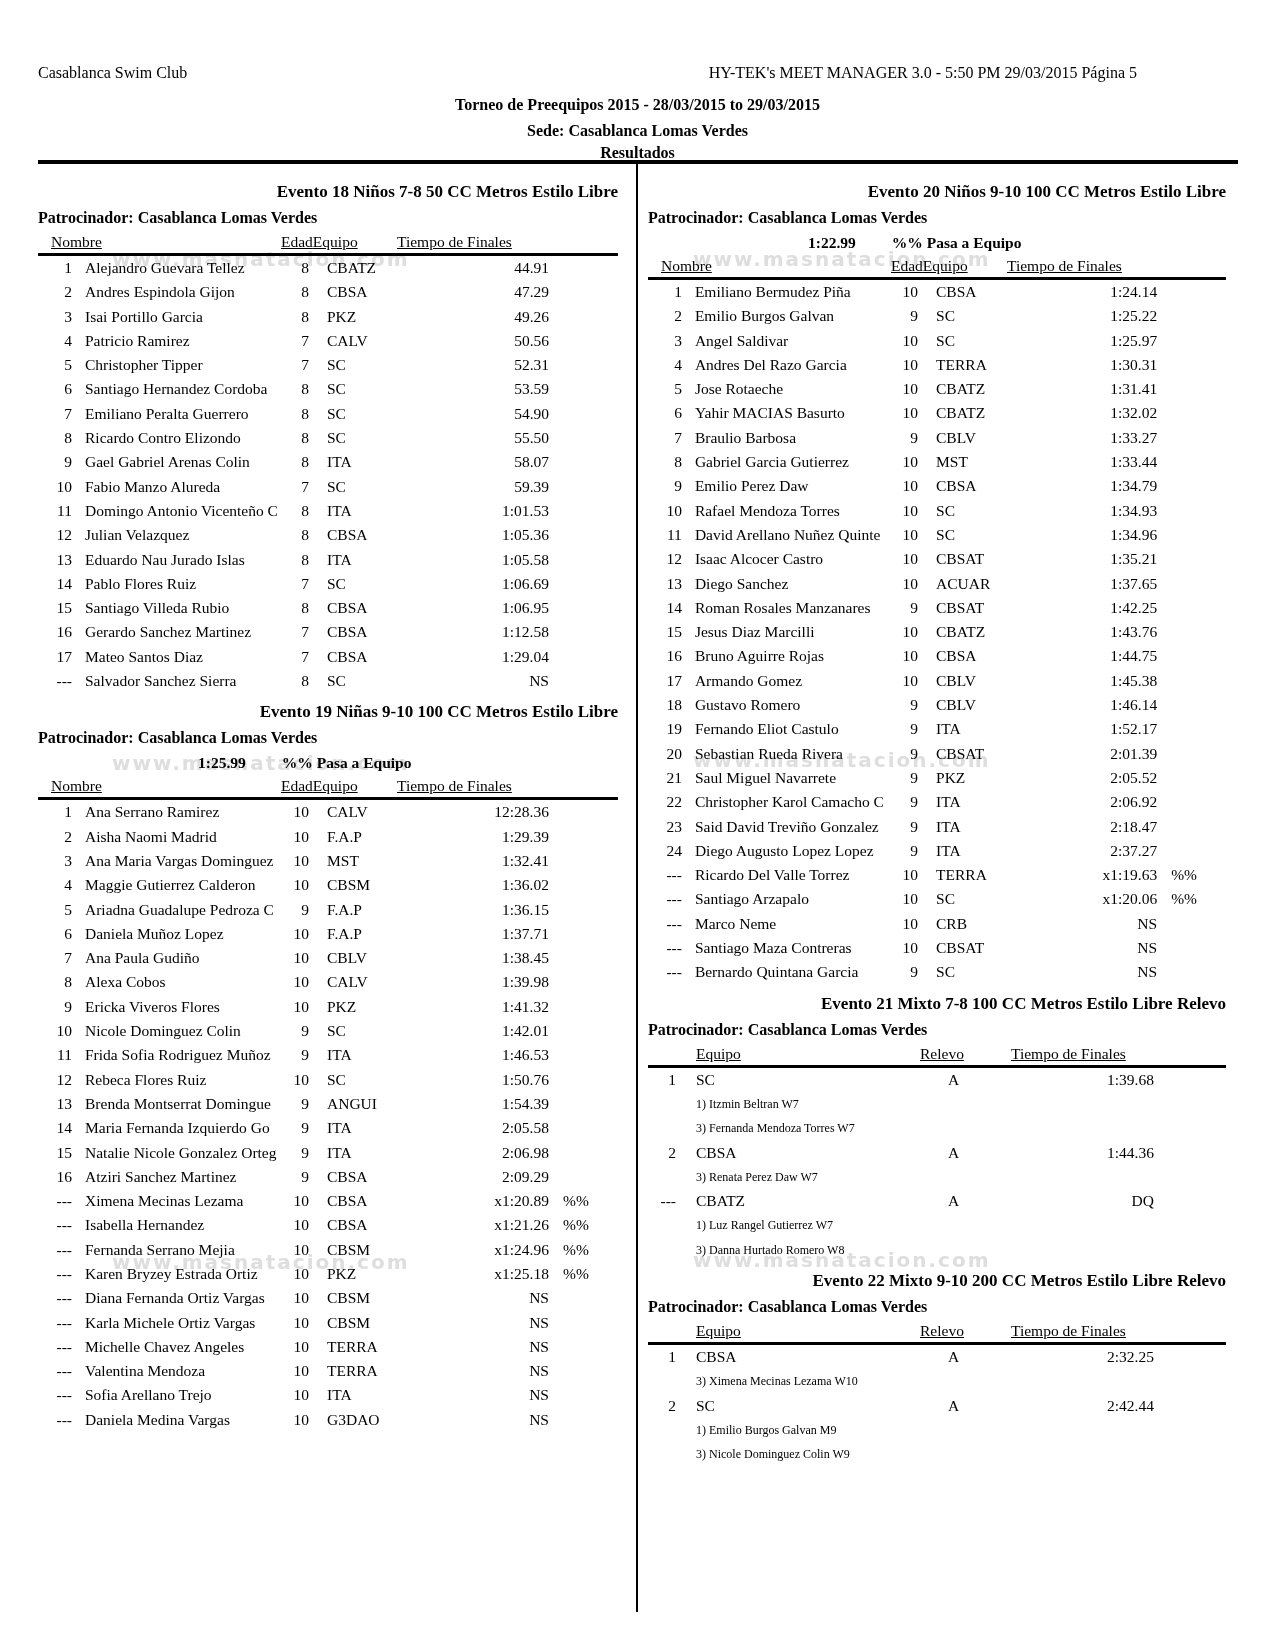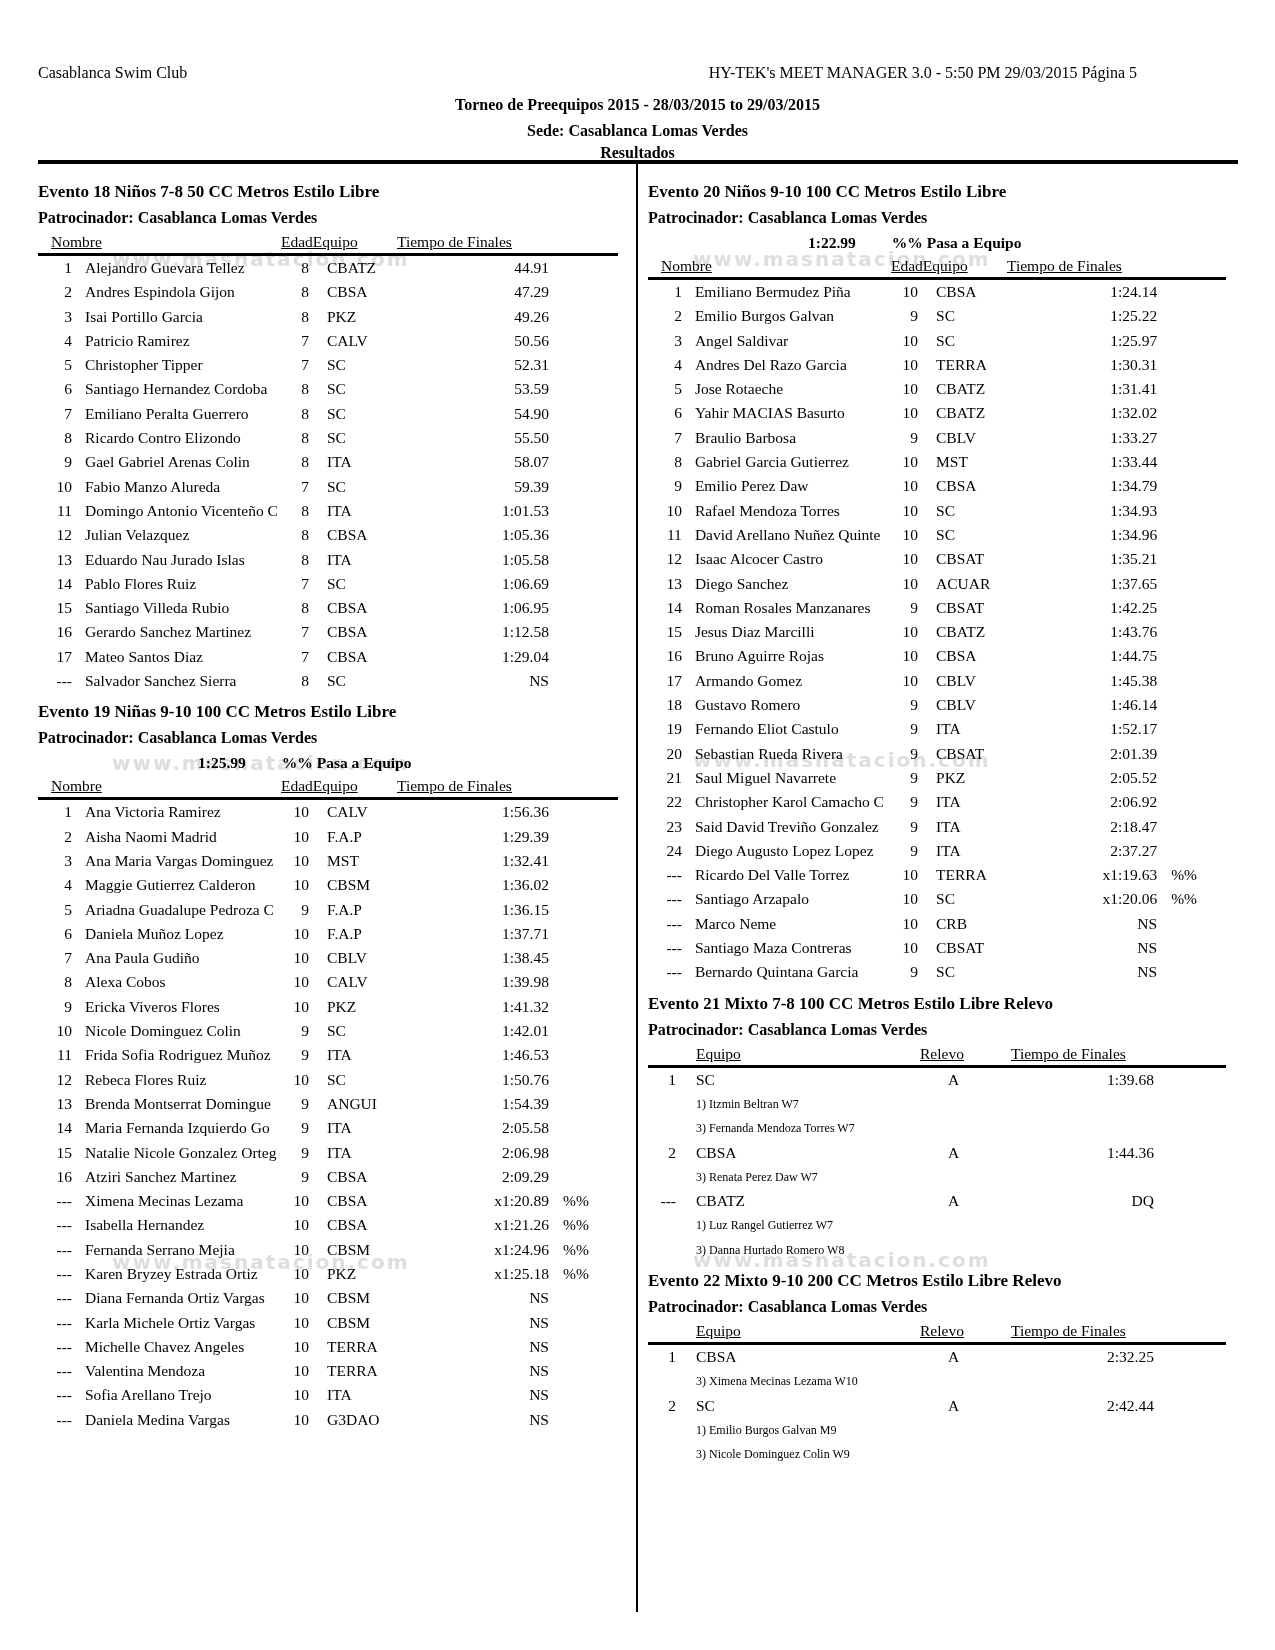--- a/index.html
+++ b/index.html
@@ -19,21 +19,21 @@
   .col-divider { position: absolute; left: 636px; top: 164px; width: 2px; height: 1448px; background: #000; }
 
   .wm { position: absolute; font-family: "DejaVu Sans", sans-serif; font-size: 20px; font-weight: bold;
         color: #dedede; letter-spacing: 2px; white-space: nowrap; z-index: 0; }
 
   .col { position: absolute; top: 173px; z-index: 1; }
   .col-left  { left: 38px;  width: 580px; }
   .col-right { left: 648px; width: 578px; }
 
   .event { margin-top: 6px; margin-bottom: 6px; }
-  .event-title   { font-size: 17px; font-weight: bold; line-height: 26px; white-space: nowrap; }
+  .event-title   { font-size: 17px; font-weight: bold; line-height: 26px; white-space: nowrap; text-align: right; }
   .event-sponsor { font-size: 16px; font-weight: bold; line-height: 26px; white-space: nowrap; }
 
   .qual-line { font-size: 15.5px; font-weight: bold; line-height: 24px; padding-left: 160px; white-space: nowrap; }
   .qual-label { margin-left: 36px; }
 
   .thead { display: flex; font-size: 15.5px; font-weight: normal; line-height: 21px;
            border-bottom: 3px solid #000; padding-bottom: 1px; white-space: nowrap; }
   .thead span { text-decoration: underline; }
   .h-name   { width: 239px; padding-left: 13px; }
   .h-ageteam{ width: 120px; padding-left: 4px; }
@@ -236,24 +236,24 @@
       <div class="event-title">Evento 19  Niñas 9-10 100 CC Metros Estilo Libre</div>
       <div class="event-sponsor">Patrocinador: Casablanca Lomas Verdes</div>
       <div class="qual-line"><span>1:25.99</span><span class="qual-label">%% Pasa a Equipo</span></div>
       <div class="thead">
         <div class="h-name"><span>Nombre</span></div>
         <div class="h-ageteam"><span>Edad</span><span>Equipo</span></div>
         <div class="h-finals"><span>Tiempo de Finales</span></div>
       </div>
       <div class="row">
         <div class="c-place">1</div>
-        <div class="c-name">Ana Victoria Ramirez</div>
+        <div class="c-name">Ana Serrano Ramirez</div>
         <div class="c-age">10</div>
         <div class="c-team">CALV</div>
-        <div class="c-time">1:56.36</div>
+        <div class="c-time">12:28.36</div>
         <div class="c-qual"></div>
       </div>
       <div class="row">
         <div class="c-place">2</div>
         <div class="c-name">Aisha Naomi Madrid</div>
         <div class="c-age">10</div>
         <div class="c-team">F.A.P</div>
         <div class="c-time">1:29.39</div>
         <div class="c-qual"></div>
       </div>

